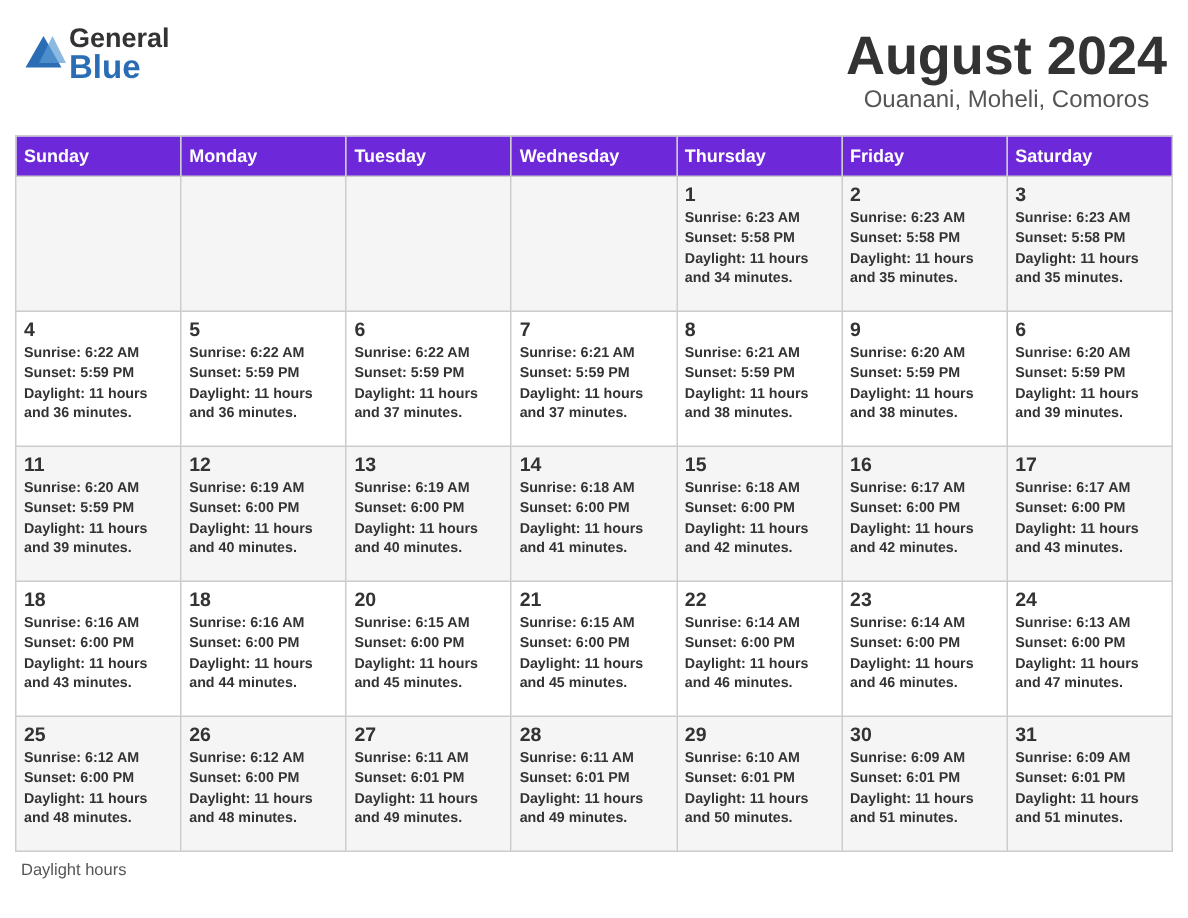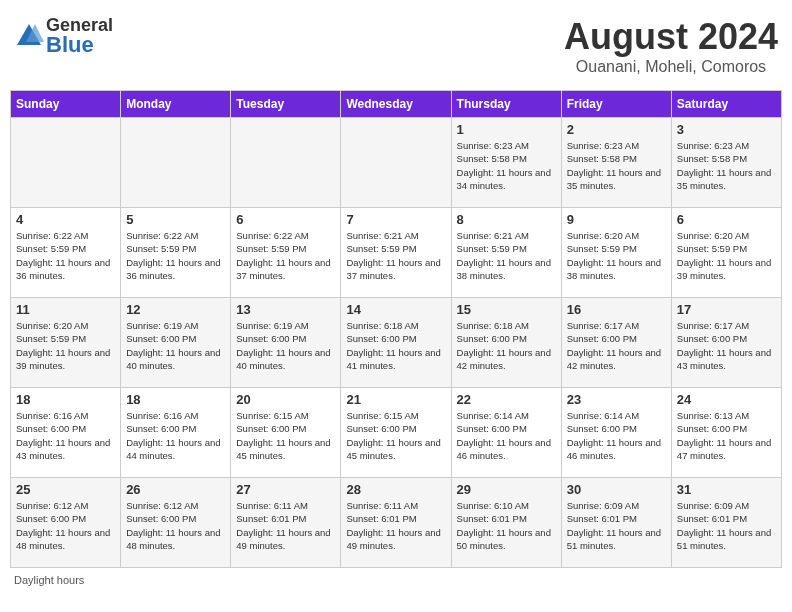--- a/index.html
+++ b/index.html
@@ -86,20 +86,21 @@
       font-size: 13px;
       font-weight: bold;
       color: #333;
       display: block;
       margin-bottom: 2px;
     }
     .day-info {
       font-size: 9.5px;
       color: #333;
       line-height: 1.4;
+      font-weight: bold;
     }
     .footer-note {
       margin-top: 6px;
       font-size: 11px;
       color: #555;
       padding-left: 4px;
     }
   </style>
 </head>
 <body>

